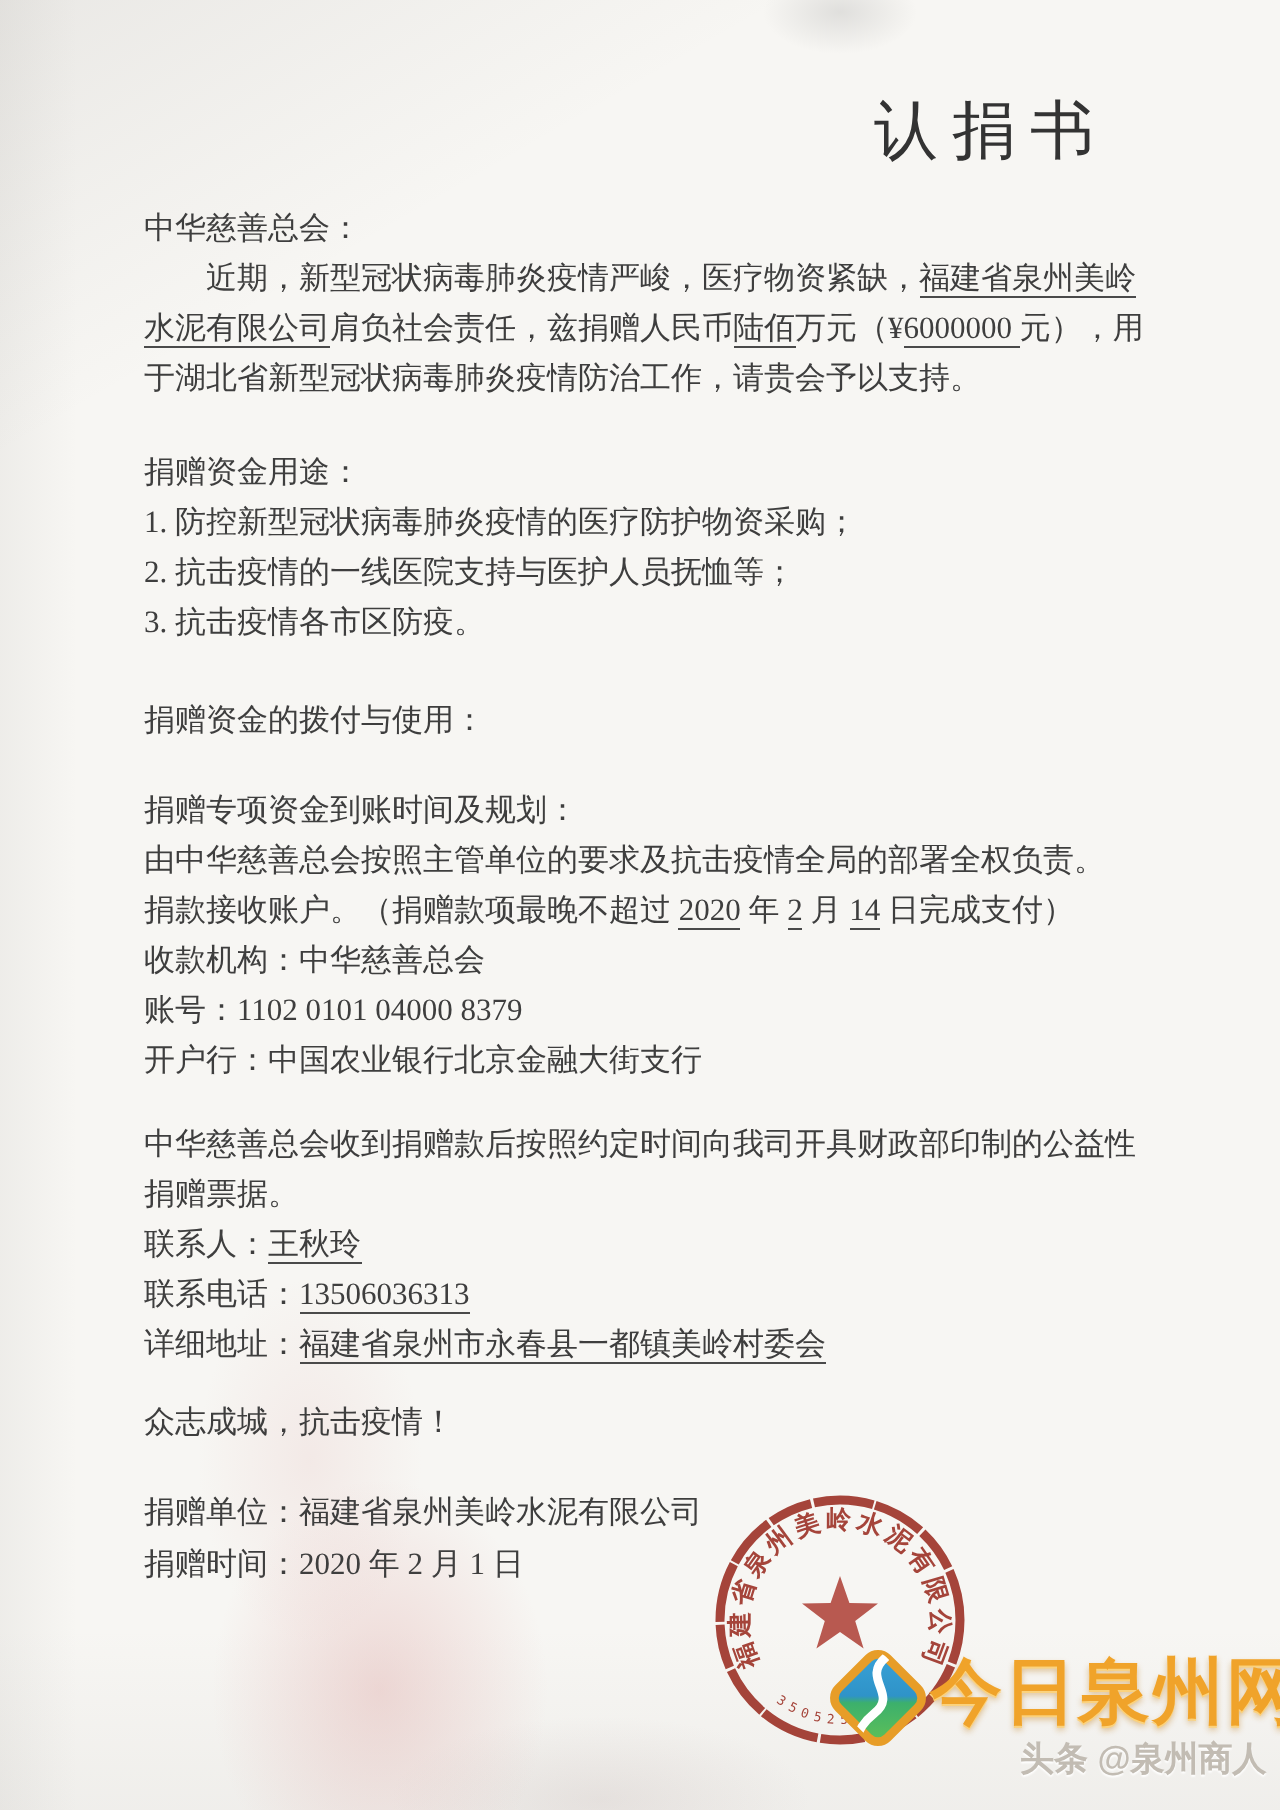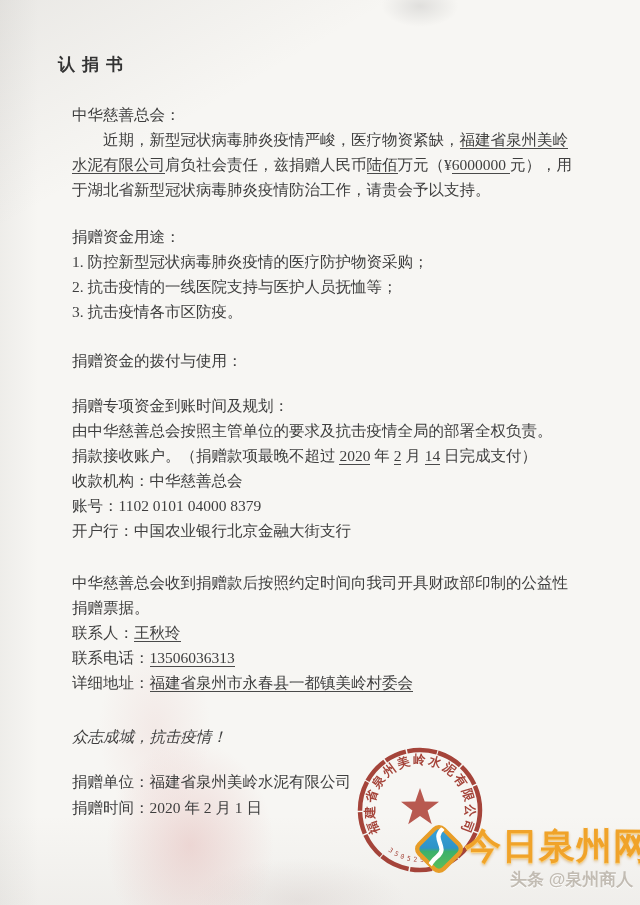--- a/index.html
+++ b/index.html
@@ -10,22 +10,22 @@
     background-image:
       radial-gradient(ellipse 120px 150px at 190px 845px, rgba(222,166,164,0.38), transparent 70%),
       radial-gradient(ellipse 80px 130px at 155px 730px, rgba(226,182,180,0.20), transparent 70%),
       radial-gradient(ellipse 150px 60px at 300px 900px, rgba(180,160,158,0.18), transparent 70%),
       radial-gradient(ellipse 55px 30px at 420px 6px, rgba(140,140,140,0.22), transparent 70%),
       linear-gradient(150deg, rgba(120,115,110,0.10), transparent 18%),
       linear-gradient(to right, rgba(130,126,120,0.08), transparent 6%),
       linear-gradient(to top, rgba(140,135,130,0.07), transparent 10%);
   }
   .doc{position:absolute;left:72px;top:48px;width:496px;color:#3e3e3e;z-index:1;}
-  .title{font-size:17px;letter-spacing:7px;text-align:left;position:relative;left:-14px;
-         color:#333;font-weight:700;line-height:34px;}
+  .title{font-size:32px;letter-spacing:7px;text-align:right;position:relative;left:-14px;
+         color:#333;font-weight:400;line-height:34px;}
   .body-lines{margin-top:20px;font-size:15.5px;line-height:25px;}
   .line{white-space:nowrap;}
   .underlined{border-bottom:1px solid #4a4a4a;}
   .signature{margin-top:20px;font-size:15.5px;line-height:26px;}
   .seal{position:absolute;left:353px;top:744px;width:134px;height:134px;z-index:2;opacity:0.88;}
   .seal-arc{font-size:12.5px;font-weight:bold;letter-spacing:2.2px;fill:#9a2c21;}
   .seal-code{font-size:6.5px;letter-spacing:3px;fill:#9a2c21;font-family:"DejaVu Sans Mono",monospace;}
   .watermark{position:absolute;left:4px;top:0;width:640px;height:905px;z-index:3;pointer-events:none;}
   .wm-logo{position:absolute;left:406px;top:820px;width:58px;height:58px;}
   .wm-site{position:absolute;left:461px;top:822px;font-size:36px;font-weight:bold;
@@ -52,26 +52,26 @@
         <div class="line"><span class="run">1. 防控新型冠状病毒肺炎疫情的医疗防护物资采购；</span></div>
         <div class="line"><span class="run">2. 抗击疫情的一线医院支持与医护人员抚恤等；</span></div>
         <div class="line"><span class="run">3. 抗击疫情各市区防疫。</span></div>
         <div class="line" style="margin-top: 24px;"><span class="run">捐赠资金的拨付与使用：</span></div>
         <div class="line" style="margin-top: 20px;"><span class="run">捐赠专项资金到账时间及规划：</span></div>
         <div class="line"><span class="run">由中华慈善总会按照主管单位的要求及抗击疫情全局的部署全权负责。</span></div>
         <div class="line"><span class="run">捐款接收账户。（捐赠款项最晚不超过 </span><span class="run underlined">2020</span><span class="run"> 年 </span><span class="run underlined">2</span><span class="run"> 月 </span><span class="run underlined">14</span><span class="run"> 日完成支付）</span></div>
         <div class="line"><span class="run">收款机构：中华慈善总会</span></div>
         <div class="line"><span class="run">账号：1102 0101 04000 8379</span></div>
         <div class="line"><span class="run">开户行：中国农业银行北京金融大街支行</span></div>
-        <div class="line" style="margin-top: 27px;"><span class="run">中华慈善总会收到捐赠款后按照约定时间向我司开具财政部印制的公益性</span></div>
+        <div class="line" style="margin-top: 17px;"><span class="run">中华慈善总会收到捐赠款后按照约定时间向我司开具财政部印制的公益性</span></div>
         <div class="line"><span class="run">捐赠票据。</span></div>
         <div class="line"><span class="run">联系人：</span><span class="run underlined">王秋玲</span></div>
         <div class="line"><span class="run">联系电话：</span><span class="run underlined">13506036313</span></div>
         <div class="line"><span class="run">详细地址：</span><span class="run underlined">福建省泉州市永春县一都镇美岭村委会</span></div>
-        <div class="line" style="margin-top: 29px; font-style: italic;"><span class="run">众志成城，抗击疫情！</span></div>
+        <div class="line" style="margin-top: 14px;"><span class="run">众志成城，抗击疫情！</span></div>
       </div>
     <div class="signature">
         <div class="line"><span class="run">捐赠单位：福建省泉州美岭水泥有限公司</span></div>
         <div class="line"><span class="run">捐赠时间：2020 年 2 月 1 日</span></div>
       </div>
   </div>
 
   <svg class="seal" viewBox="0 0 134 134" aria-hidden="true">
     <defs>
       <path id="arcTop" d="M 27.2 89 A 46 46 0 1 1 106.8 89"></path>

